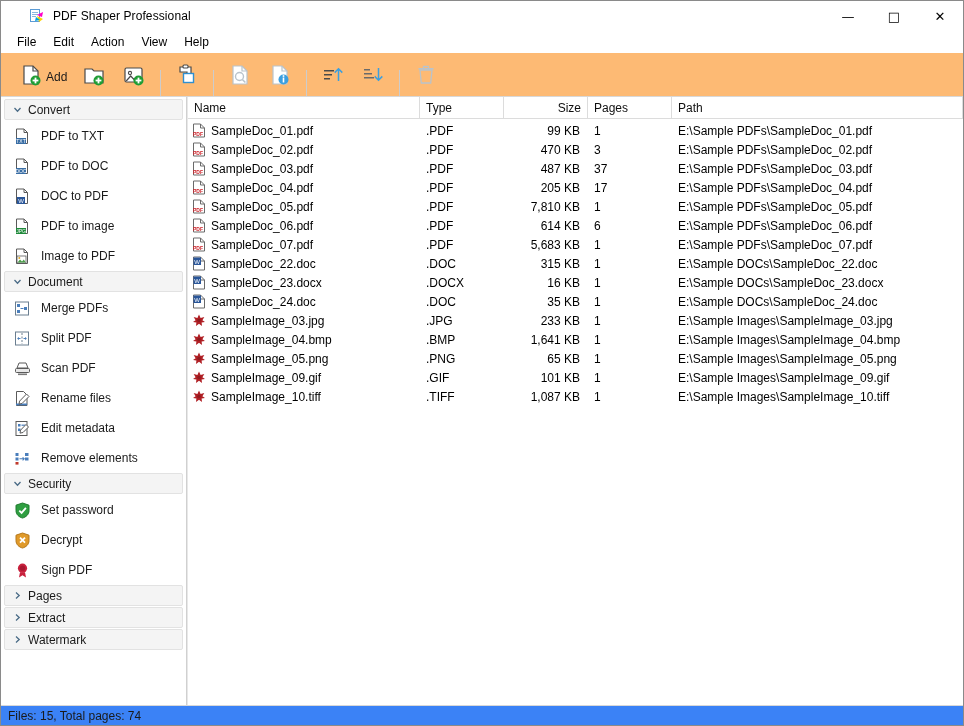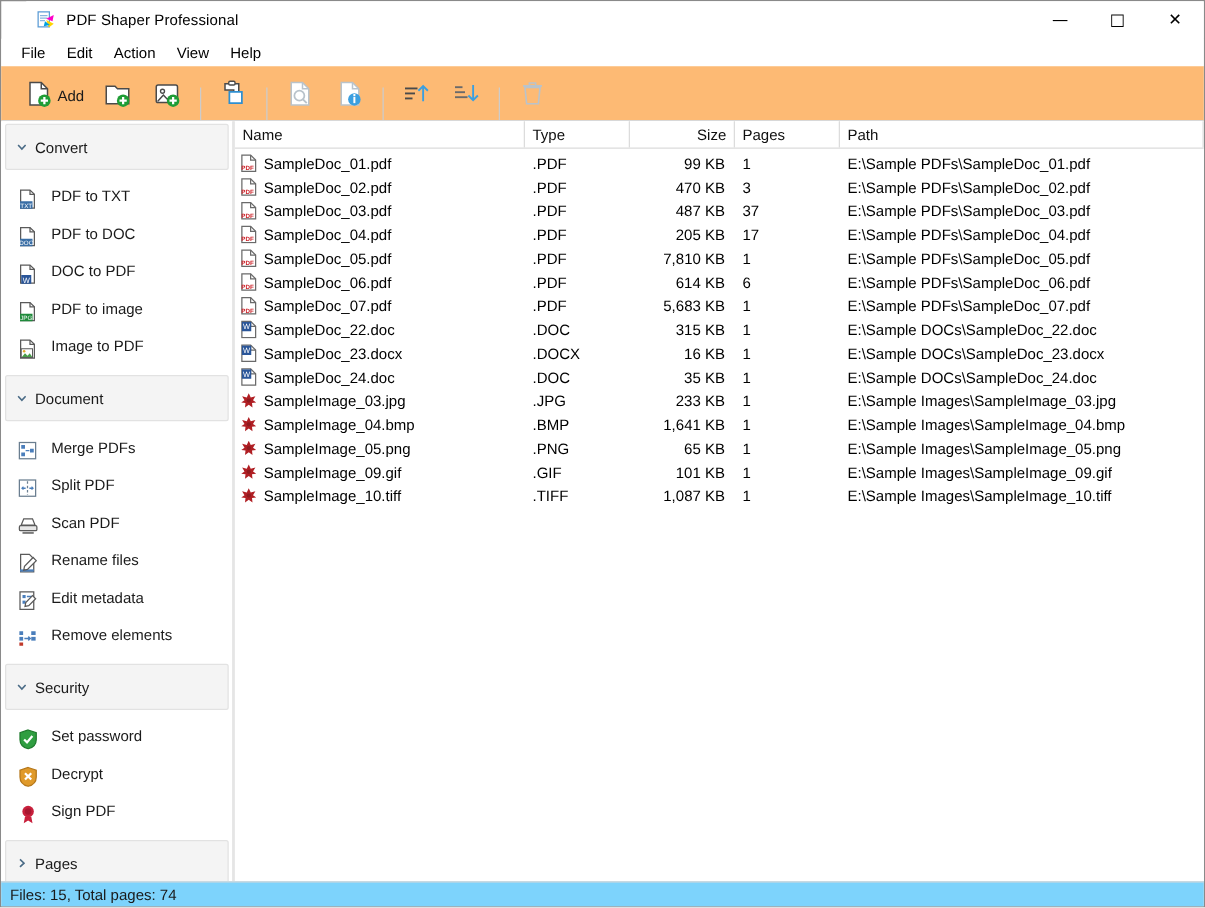--- a/index.html
+++ b/index.html
@@ -86,39 +86,39 @@
 
   
   .sidebar {
     width: 186px; min-width: 186px;
     background: #ffffff;
     border-right: 1px solid #d0d0d0;
     padding: 2px 3px 0 3px;
     overflow: hidden;
   }
   .section-header {
-    height: 37px;
+    height: 21px;
     display: flex; align-items: center;
     background: #f4f4f4;
     border: 1px solid #e2e2e2;
     border-radius: 2px;
-    margin-bottom: 14px;
+    margin-bottom: 1px;
     padding-left: 6px;
     cursor: default;
   }
   .chev {
     width: 13px; height: 13px; flex: none;
     display: flex; align-items: center; justify-content: center;
     margin-right: 4px;
   }
   .chev svg { display: block; }
   .section-title { font-size: 12px; color: #1a1a1a; }
   .side-item {
     height: 30px;
-    display: flex; 
+    display: flex; align-items: center;
     padding-left: 9px;
     border-radius: 2px;
     cursor: default;
   }
   .side-ico {
     width: 19px; height: 19px; flex: none;
     margin-right: 9px;
     position: relative;
   }
   .side-lbl { font-size: 12px; color: #1a1a1a; }
@@ -159,21 +159,21 @@
   .c-name  { width: 232px; min-width: 232px; padding-left: 4px; }
   .c-type  { width: 84px;  min-width: 84px; }
   .c-size  { width: 84px;  min-width: 84px; justify-content: flex-end; padding-right: 8px; }
   .c-pages { width: 84px;  min-width: 84px; }
   .c-path  { flex: 1 1 auto; }
   .fico { width: 14px; height: 15px; flex: none; margin-right: 5px; position: relative; }
 
   
   .statusbar {
     height: 20px; min-height: 20px;
-    background: #7dd3fc;
+    background: #3b82f6;
     border-top: 1px solid #d8d8d8;
     display: flex; align-items: center;
     padding-left: 7px;
     font-size: 12px; color: #1a1a1a;
   }
 </style>
 </head>
 <body>
 
 <div id="app">

